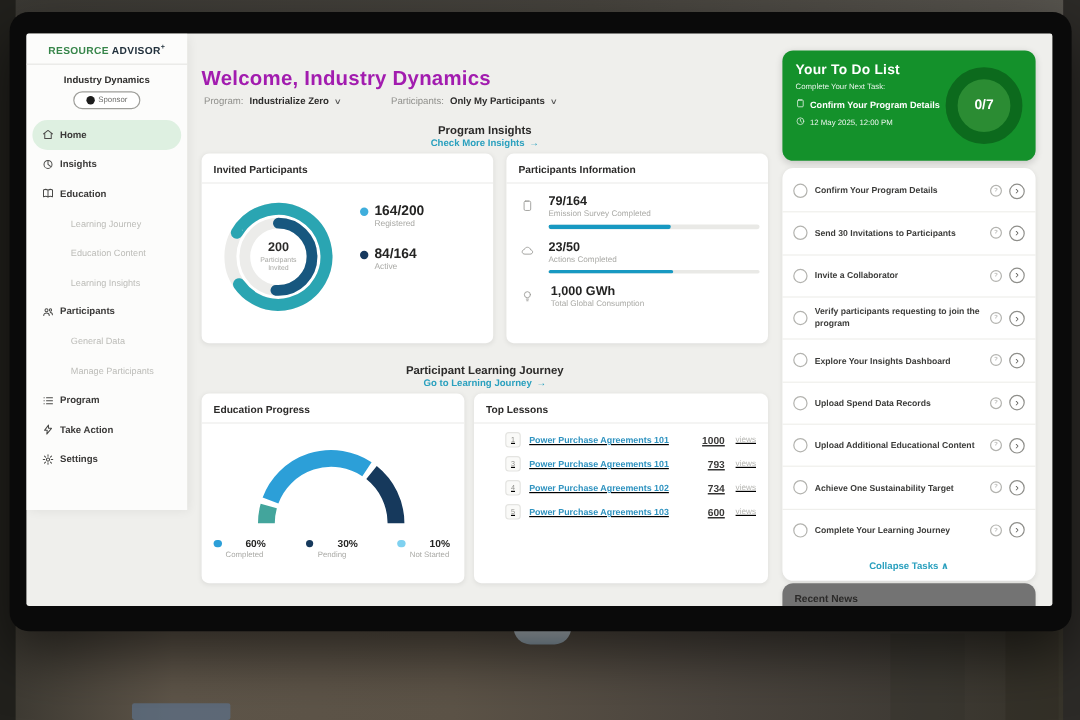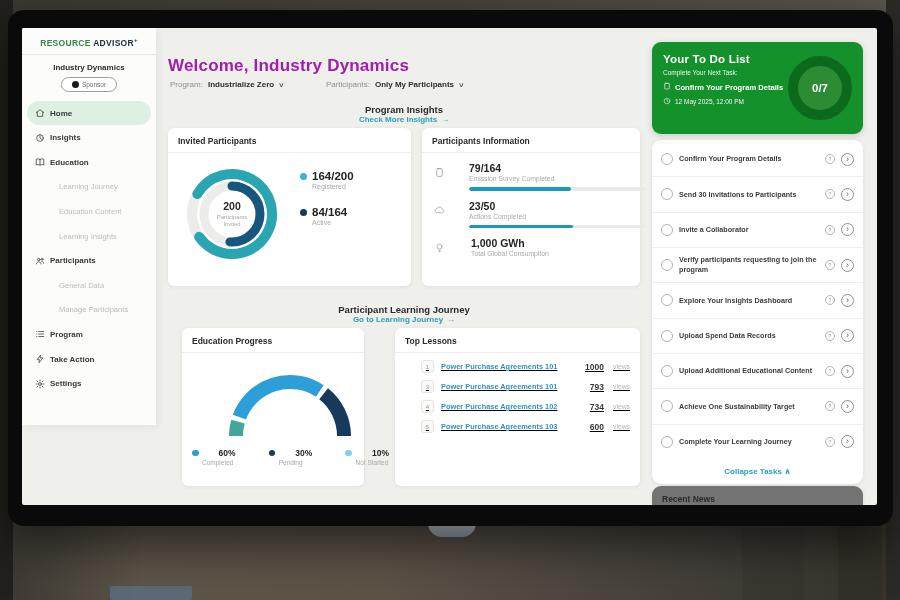--- a/index.html
+++ b/index.html
@@ -54,37 +54,37 @@
   .sec1{left:146px;top:76px;}
   .sec2{left:146px;top:276px;}
   .sectitle{font-size:9.5px;font-weight:bold;color:#2b2a29;}
   .seclink{font-size:8px;font-weight:bold;color:#2aa0be;cursor:pointer;display:flex;gap:4px;align-items:center;}
 
   .card{background:#fff;border-radius:6px;box-shadow:0 1px 4px rgba(0,0,0,.07);}
   .cardhead{padding:8px 10px 6px;font-size:8.5px;font-weight:bold;color:#2b2a29;border-bottom:1px solid #ededeb;}
 
   .c1{left:146px;top:100px;width:243px;height:158px;}
   .c2{left:400px;top:100px;width:218px;height:158px;}
-  .c3{left:146px;top:300px;width:182px;height:158px;margin-left:14px;}
+  .c3{left:146px;top:300px;width:219px;height:158px;}
   .c4{left:373px;top:300px;width:245px;height:158px;}
 
   
   .donutwrap{left:12px;top:34px;width:104px;height:104px;}
   .donutcenter{left:0;top:0;width:104px;height:104px;display:flex;flex-direction:column;align-items:center;justify-content:center;text-align:center;}
   .donutcenter .v{font-size:10.5px;font-weight:bold;color:#2b2a29;}
   .donutcenter .l{font-size:5.8px;color:#a9a9a5;width:46px;line-height:1.25;margin-top:2px;}
   .dlegend{left:132px;top:42px;}
   .dlegitem{margin-bottom:16px;}
   .dlegrow{display:flex;align-items:center;gap:5px;}
   .dlegdot{width:7px;height:7px;border-radius:50%;}
   .dlegval{font-size:11.5px;font-weight:bold;color:#242423;}
   .dleglab{font-size:7px;color:#a9a9a5;margin:1px 0 0 12px;}
 
   
-  .stat{display:flex;gap:24px;padding:9px 12px 0 12px;}
+  .stat{display:flex;gap:12px;padding:9px 12px 0 12px;}
   .staticon{width:13px;padding-top:2px;}
   .staticon svg{width:11px;height:11px;stroke:#9a9a96;stroke-width:1.6;fill:none;stroke-linecap:round;stroke-linejoin:round;}
   .statval{font-size:10.5px;font-weight:bold;color:#242423;}
   .statlab{font-size:6.8px;color:#a9a9a5;margin-top:1px;}
   .bar{width:176px;height:3.5px;background:#e9e9e6;border-radius:2px;margin-top:5px;overflow:hidden;}
   .barfill{height:100%;border-radius:2px;background:#1899c2;}
 
   
   .gaugewrap{left:30px;top:26px;width:156px;height:86px;}
   .gaugecenter{left:0;top:38px;width:156px;text-align:center;}

